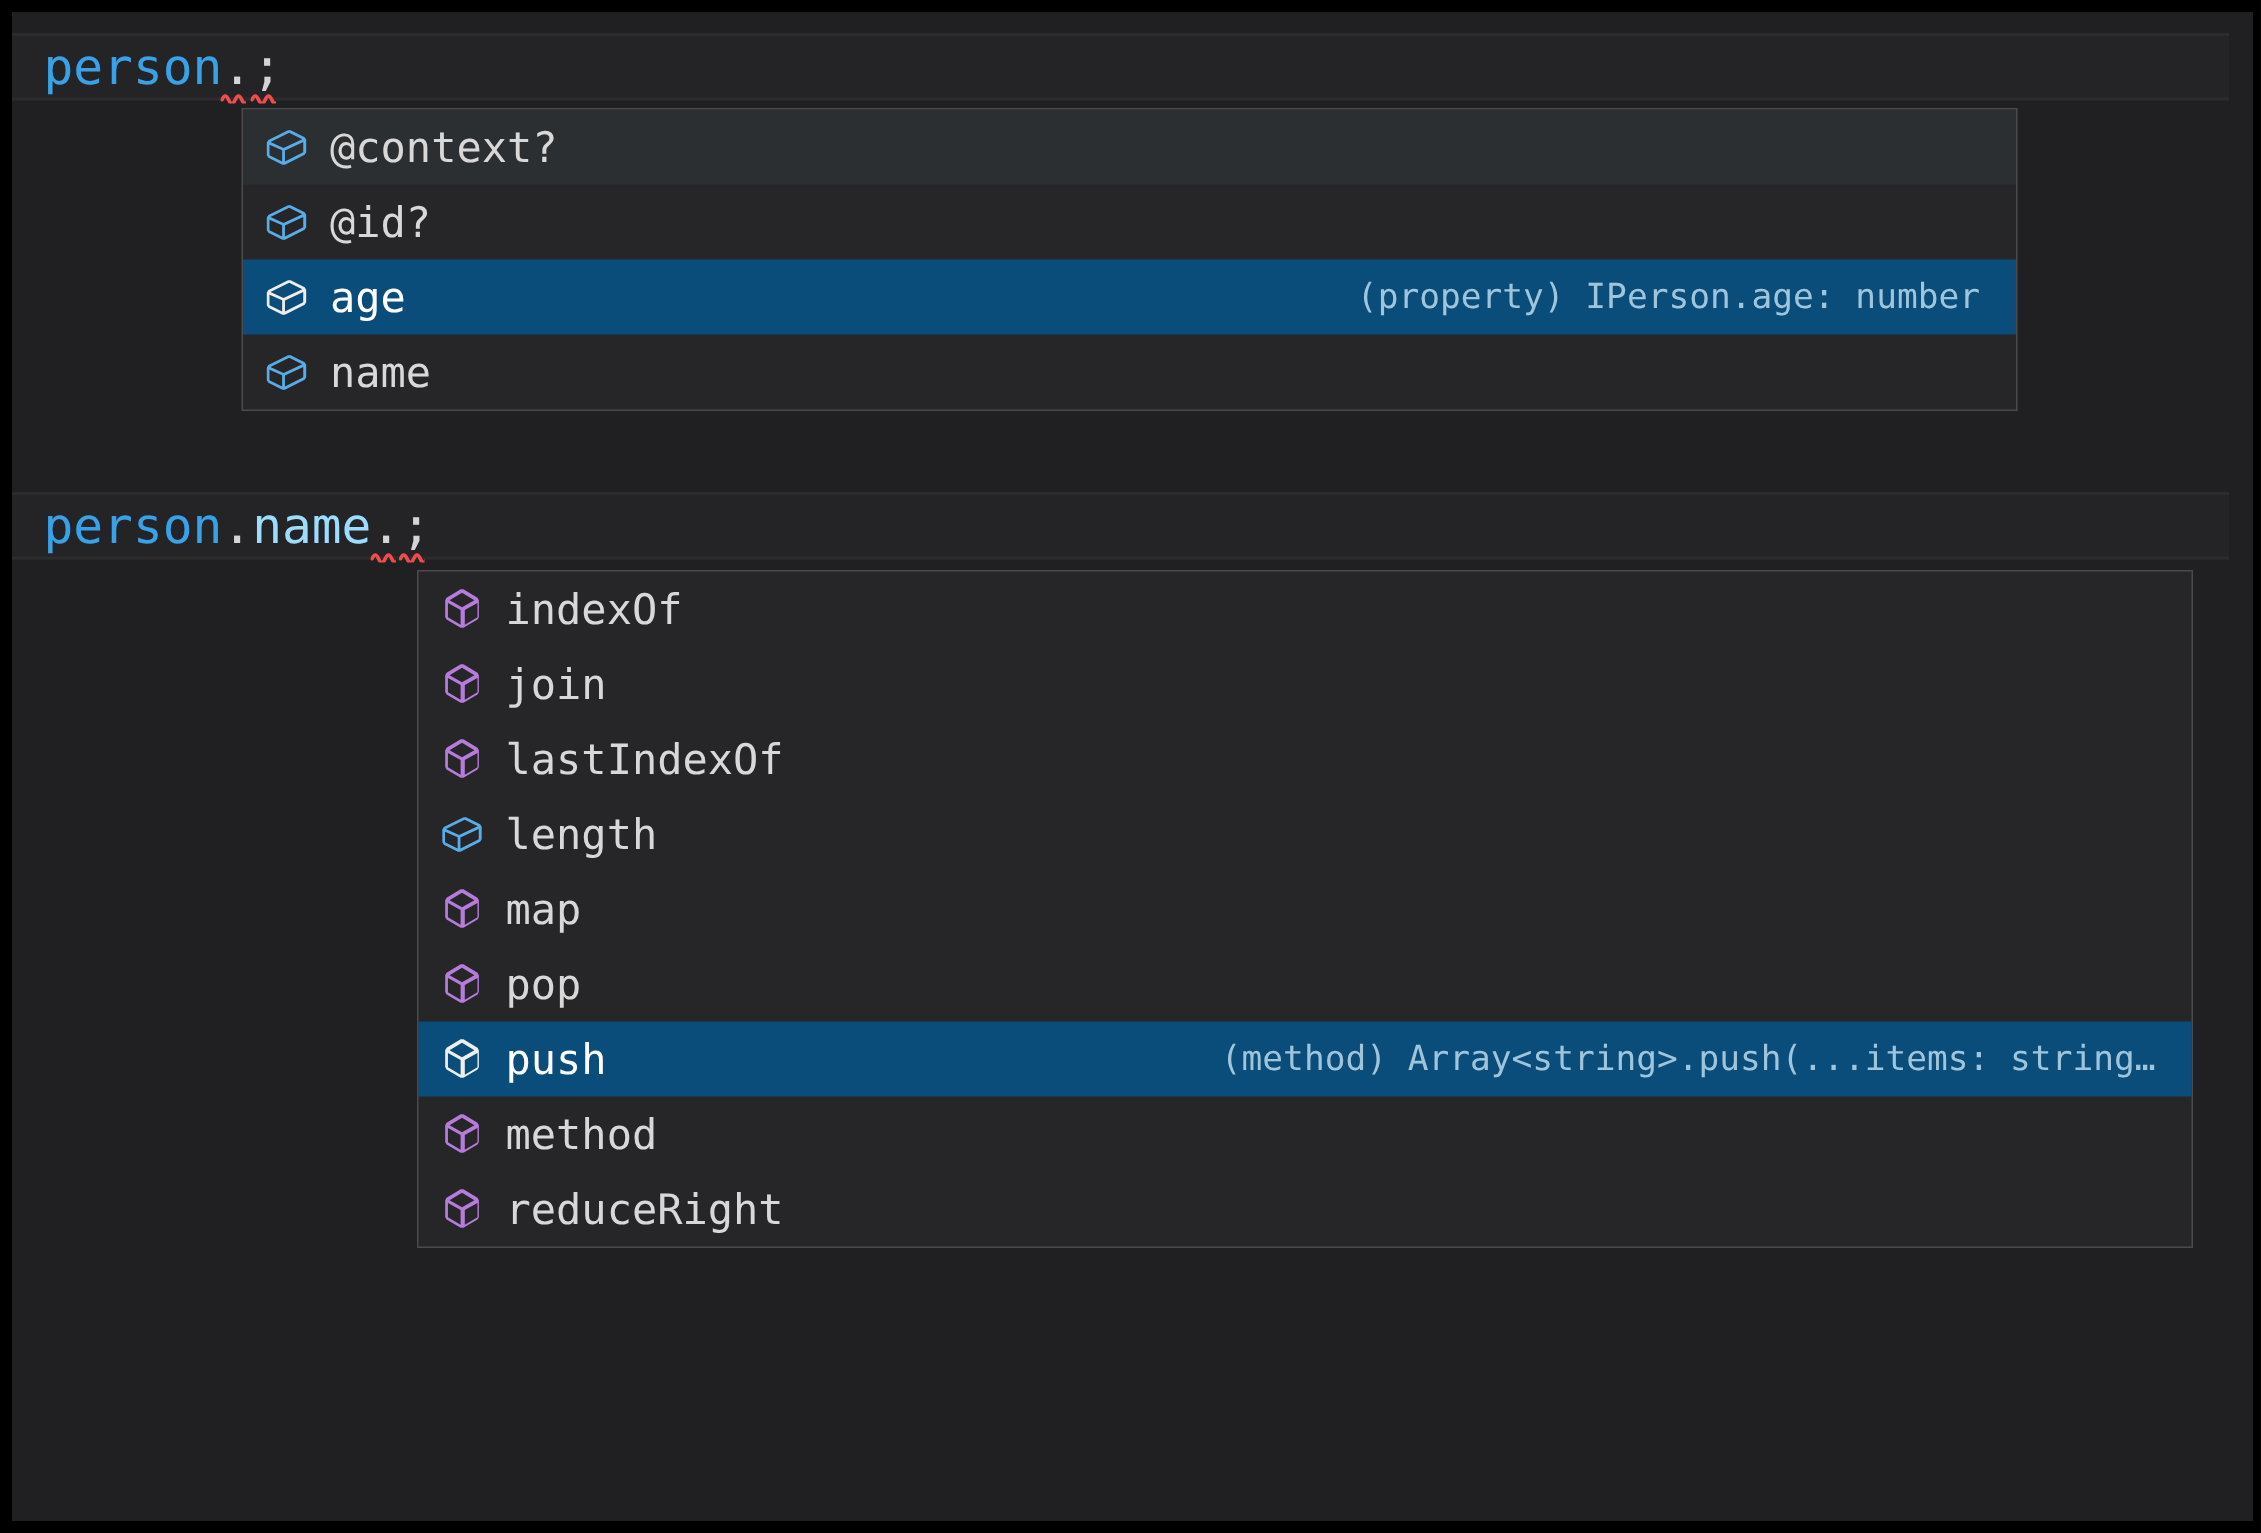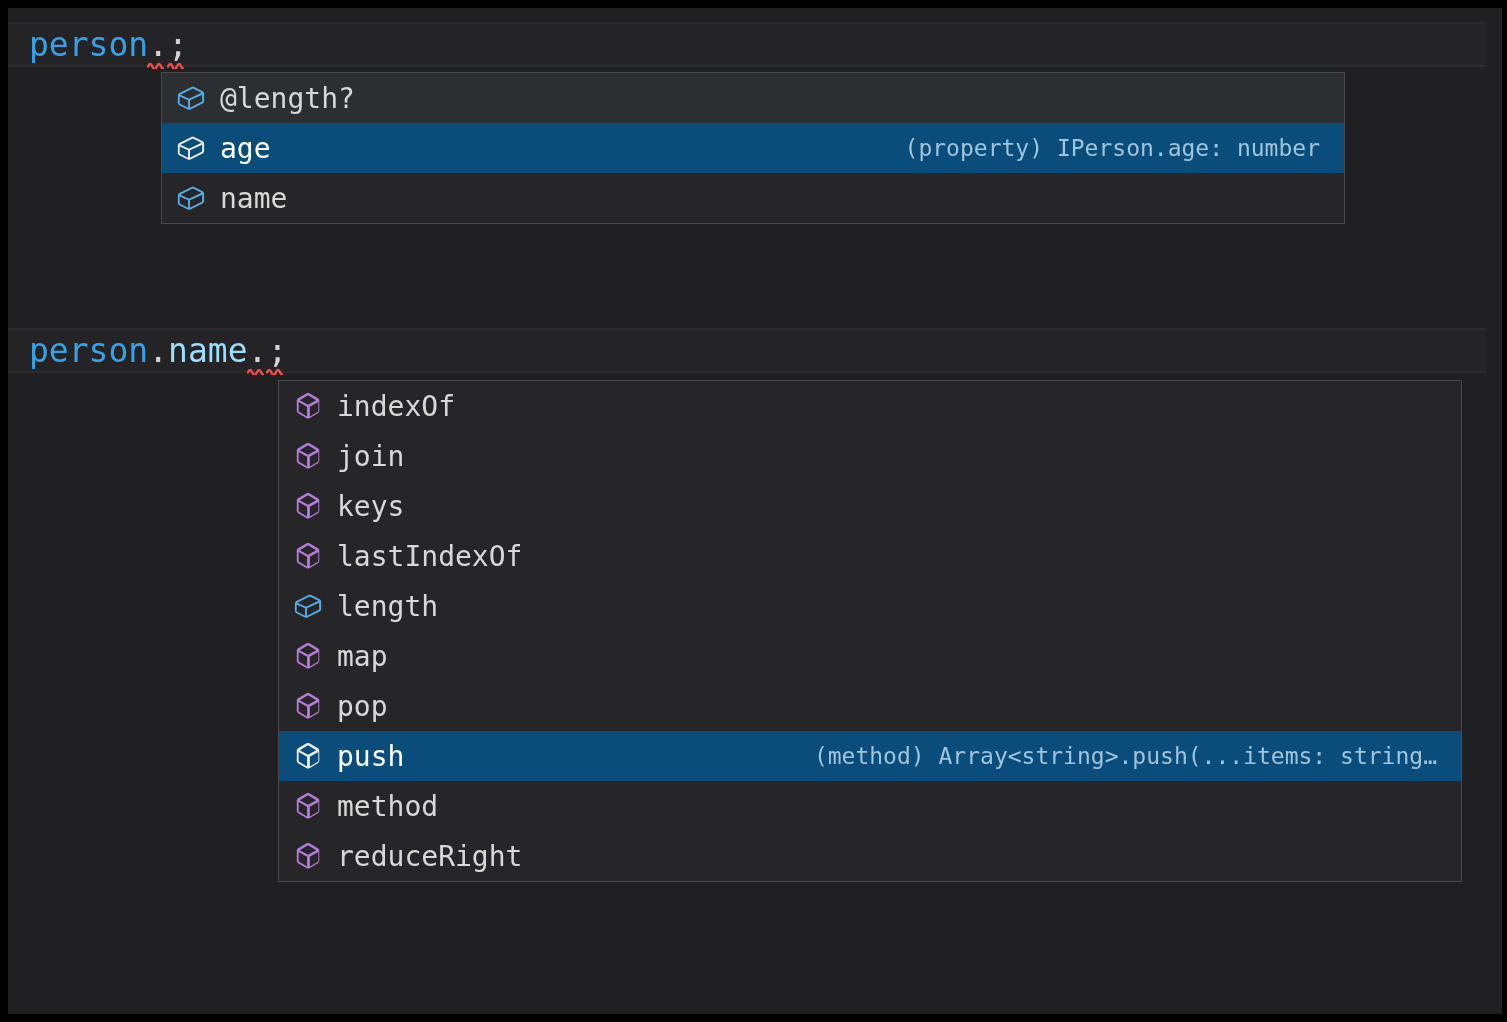--- a/index.html
+++ b/index.html
@@ -106,21 +106,24 @@
 
     <div class="code-line line1"><span class="tok c-var">person</span><span class="tok c-punct">.</span><span class="tok c-punct">;</span><span class="squiggle" style="left: calc(6ch + 20px);"><svg viewBox="0 0 17 9" width="17" height="9">
             <path d="M1 6.5 Q 3.2 1.5 5.4 6.5 T 9.8 6.5 T 14.2 6.5 T 18.6 6.5" fill="none" stroke="#f14c4c" stroke-width="2.4" stroke-linecap="round"></path>
           </svg></span><span class="squiggle" style="left: calc(7ch + 20px);"><svg viewBox="0 0 17 9" width="17" height="9">
             <path d="M1 6.5 Q 3.2 1.5 5.4 6.5 T 9.8 6.5 T 14.2 6.5 T 18.6 6.5" fill="none" stroke="#f14c4c" stroke-width="2.4" stroke-linecap="round"></path>
           </svg></span></div>
 
     <div class="suggest-widget suggest1">
         <div class="row hovered"><span class="sym-icon icon-field"><svg viewBox="0 0 16 16">
               <path d="M14.45 4.5l-5-2.5h-.9l-7 3.5-.55.89v4.5l.55.9 5 2.5h.9l7-3.5.55-.9v-4.5l-.55-.89zm-8 8.64l-4.5-2.25V7.17l4.5 2v3.97zm.5-4.8L2.29 6.23l6.66-3.34 4.67 2.34-6.67 3.11zm7 1.55l-6.5 3.25V9.21l6.5-3v3.68z"></path>
-            </svg></span><span class="label">@length?</span></div>
+            </svg></span><span class="label">@context?</span></div>
+        <div class="row"><span class="sym-icon icon-field"><svg viewBox="0 0 16 16">
+              <path d="M14.45 4.5l-5-2.5h-.9l-7 3.5-.55.89v4.5l.55.9 5 2.5h.9l7-3.5.55-.9v-4.5l-.55-.89zm-8 8.64l-4.5-2.25V7.17l4.5 2v3.97zm.5-4.8L2.29 6.23l6.66-3.34 4.67 2.34-6.67 3.11zm7 1.55l-6.5 3.25V9.21l6.5-3v3.68z"></path>
+            </svg></span><span class="label">@id?</span></div>
         <div class="row selected"><span class="sym-icon icon-field"><svg viewBox="0 0 16 16">
               <path d="M14.45 4.5l-5-2.5h-.9l-7 3.5-.55.89v4.5l.55.9 5 2.5h.9l7-3.5.55-.9v-4.5l-.55-.89zm-8 8.64l-4.5-2.25V7.17l4.5 2v3.97zm.5-4.8L2.29 6.23l6.66-3.34 4.67 2.34-6.67 3.11zm7 1.55l-6.5 3.25V9.21l6.5-3v3.68z"></path>
             </svg></span><span class="label">age</span><span class="detail">(property) IPerson.age: number</span></div>
         <div class="row"><span class="sym-icon icon-field"><svg viewBox="0 0 16 16">
               <path d="M14.45 4.5l-5-2.5h-.9l-7 3.5-.55.89v4.5l.55.9 5 2.5h.9l7-3.5.55-.9v-4.5l-.55-.89zm-8 8.64l-4.5-2.25V7.17l4.5 2v3.97zm.5-4.8L2.29 6.23l6.66-3.34 4.67 2.34-6.67 3.11zm7 1.55l-6.5 3.25V9.21l6.5-3v3.68z"></path>
             </svg></span><span class="label">name</span></div>
       </div>
 
     <div class="code-line line2"><span class="tok c-var">person</span><span class="tok c-punct">.</span><span class="tok c-prop">name</span><span class="tok c-punct">.</span><span class="tok c-punct">;</span><span class="squiggle" style="left: calc(11ch + 20px);"><svg viewBox="0 0 17 9" width="17" height="9">
             <path d="M1 6.5 Q 3.2 1.5 5.4 6.5 T 9.8 6.5 T 14.2 6.5 T 18.6 6.5" fill="none" stroke="#f14c4c" stroke-width="2.4" stroke-linecap="round"></path>
@@ -128,23 +131,20 @@
             <path d="M1 6.5 Q 3.2 1.5 5.4 6.5 T 9.8 6.5 T 14.2 6.5 T 18.6 6.5" fill="none" stroke="#f14c4c" stroke-width="2.4" stroke-linecap="round"></path>
           </svg></span></div>
 
     <div class="suggest-widget suggest2">
         <div class="row"><span class="sym-icon icon-method"><svg viewBox="0 0 16 16">
               <path d="M13.51 4l-5-3h-1l-5 3-.49.86v6l.49.85 5 3h1l5-3 .49-.85v-6L13.51 4zM7.5 13.64l-4.5-2.7V5.9l4.5 2.46v5.28zm.5-6.3L3.58 4.9 8 2.24l4.41 2.64L8 7.34zm5.5 3.6l-4.5 2.7V8.36l4.5-2.46v5.04z"></path>
             </svg></span><span class="label">indexOf</span></div>
         <div class="row"><span class="sym-icon icon-method"><svg viewBox="0 0 16 16">
               <path d="M13.51 4l-5-3h-1l-5 3-.49.86v6l.49.85 5 3h1l5-3 .49-.85v-6L13.51 4zM7.5 13.64l-4.5-2.7V5.9l4.5 2.46v5.28zm.5-6.3L3.58 4.9 8 2.24l4.41 2.64L8 7.34zm5.5 3.6l-4.5 2.7V8.36l4.5-2.46v5.04z"></path>
             </svg></span><span class="label">join</span></div>
-        <div class="row"><span class="sym-icon icon-method"><svg viewBox="0 0 16 16">
-              <path d="M13.51 4l-5-3h-1l-5 3-.49.86v6l.49.85 5 3h1l5-3 .49-.85v-6L13.51 4zM7.5 13.64l-4.5-2.7V5.9l4.5 2.46v5.28zm.5-6.3L3.58 4.9 8 2.24l4.41 2.64L8 7.34zm5.5 3.6l-4.5 2.7V8.36l4.5-2.46v5.04z"></path>
-            </svg></span><span class="label">keys</span></div>
         <div class="row"><span class="sym-icon icon-method"><svg viewBox="0 0 16 16">
               <path d="M13.51 4l-5-3h-1l-5 3-.49.86v6l.49.85 5 3h1l5-3 .49-.85v-6L13.51 4zM7.5 13.64l-4.5-2.7V5.9l4.5 2.46v5.28zm.5-6.3L3.58 4.9 8 2.24l4.41 2.64L8 7.34zm5.5 3.6l-4.5 2.7V8.36l4.5-2.46v5.04z"></path>
             </svg></span><span class="label">lastIndexOf</span></div>
         <div class="row"><span class="sym-icon icon-field"><svg viewBox="0 0 16 16">
               <path d="M14.45 4.5l-5-2.5h-.9l-7 3.5-.55.89v4.5l.55.9 5 2.5h.9l7-3.5.55-.9v-4.5l-.55-.89zm-8 8.64l-4.5-2.25V7.17l4.5 2v3.97zm.5-4.8L2.29 6.23l6.66-3.34 4.67 2.34-6.67 3.11zm7 1.55l-6.5 3.25V9.21l6.5-3v3.68z"></path>
             </svg></span><span class="label">length</span></div>
         <div class="row"><span class="sym-icon icon-method"><svg viewBox="0 0 16 16">
               <path d="M13.51 4l-5-3h-1l-5 3-.49.86v6l.49.85 5 3h1l5-3 .49-.85v-6L13.51 4zM7.5 13.64l-4.5-2.7V5.9l4.5 2.46v5.28zm.5-6.3L3.58 4.9 8 2.24l4.41 2.64L8 7.34zm5.5 3.6l-4.5 2.7V8.36l4.5-2.46v5.04z"></path>
             </svg></span><span class="label">map</span></div>
         <div class="row"><span class="sym-icon icon-method"><svg viewBox="0 0 16 16">

